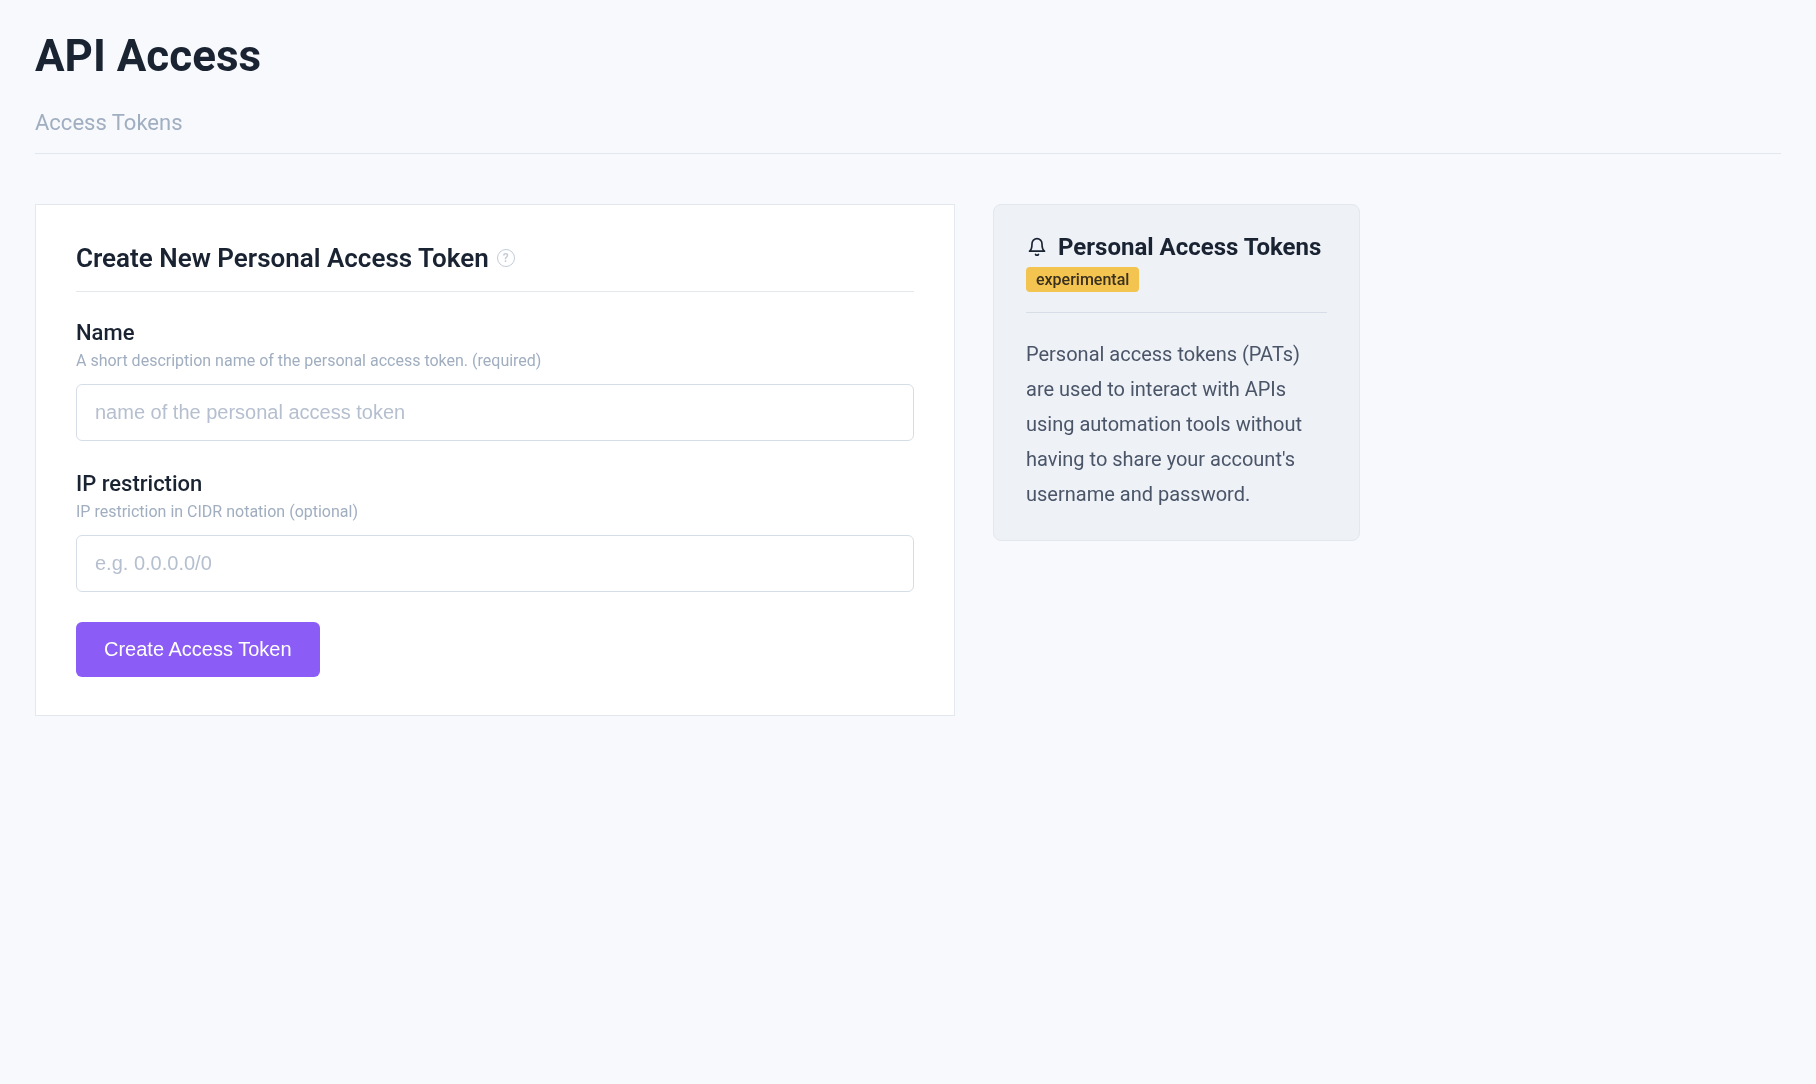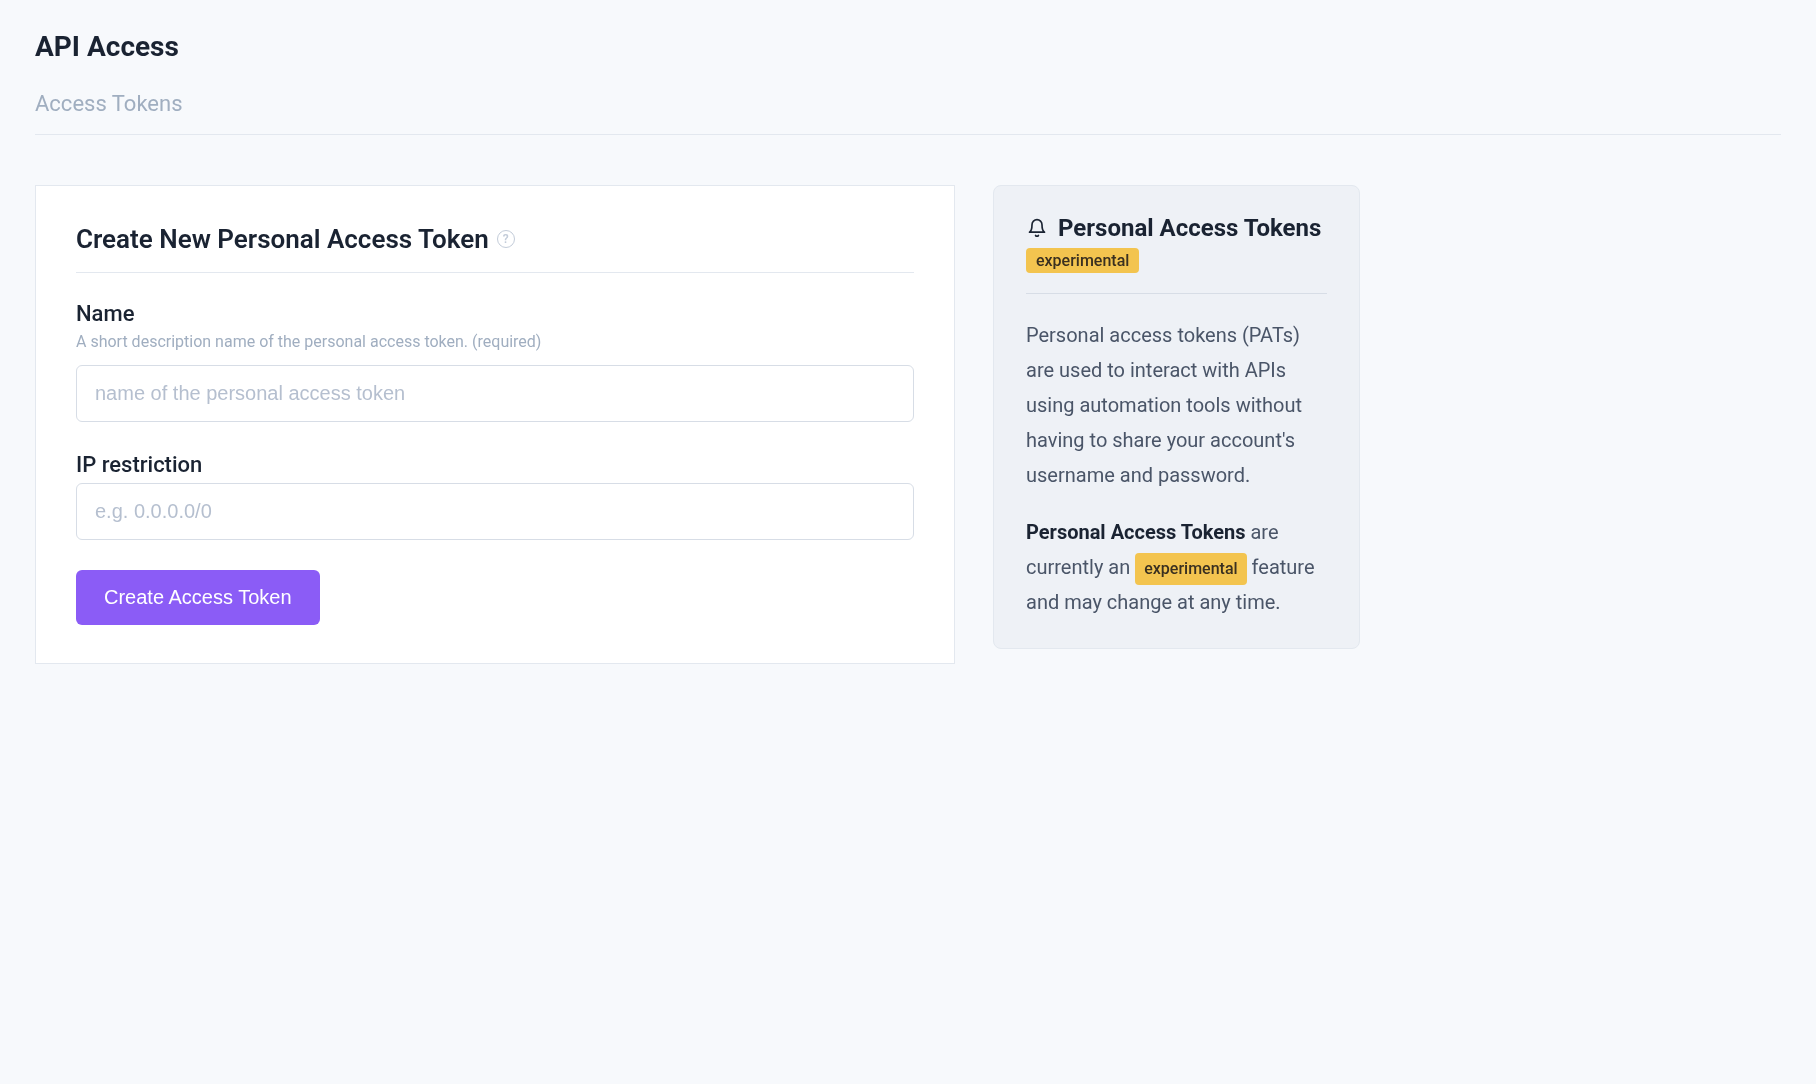--- a/index.html
+++ b/index.html
@@ -7,21 +7,21 @@
     margin: 0;
     padding: 0;
   }
   body {
     font-family: -apple-system, BlinkMacSystemFont, "Segoe UI", Roboto, "Helvetica Neue", Arial, sans-serif;
     background: #f7f9fc;
     color: #1a2332;
     padding: 30px 35px;
   }
   .page-title {
-    font-size: 28px;
+    font-size: 44px;
     font-weight: 700;
     color: #1a2332;
     margin-bottom: 28px;
   }
   .tab-bar {
     border-bottom: 1px solid #e3e8ef;
     margin-bottom: 50px;
   }
   .tab {
     display: inline-block;
@@ -189,20 +189,21 @@
     </div>
 
     <div class="form-group">
       <label class="field-label">Name</label>
       <div class="field-help">A short description name of the personal access token. (required)</div>
       <input type="text" class="text-input" placeholder="name of the personal access token" style="">
     </div>
 
     <div class="form-group">
       <label class="field-label">IP restriction</label>
+      <div class="field-help">IP restriction in CIDR notation (optional)</div>
       <input type="text" class="text-input" placeholder="e.g. 0.0.0.0/0" style="">
     </div>
 
     <button class="btn-primary">Create Access Token</button>
   </div>
 
   <aside class="sidebar-panel">
     <div class="panel-header">
       <div class="panel-title-row">
         <span class="bell-icon">
@@ -210,19 +211,16 @@
             <path d="M18 8a6 6 0 0 0-12 0c0 7-3 9-3 9h18s-3-2-3-9"></path>
             <path d="M13.7 21a2 2 0 0 1-3.4 0"></path>
           </svg>
         </span>
         <span class="panel-title">Personal Access Tokens</span>
       </div>
       <span class="badge">experimental</span>
     </div>
     <div class="panel-body">
       <p>Personal access tokens (PATs) are used to interact with APIs using automation tools without having to share your account's username and password.</p>
-      <p>
-        <strong>Personal Access Tokens</strong><span> are currently an </span><span class="inline-badge">experimental</span><span> feature and may change at any time.</span>
-      </p>
     </div>
   </aside>
 
 </div>
 
 </body></html>

